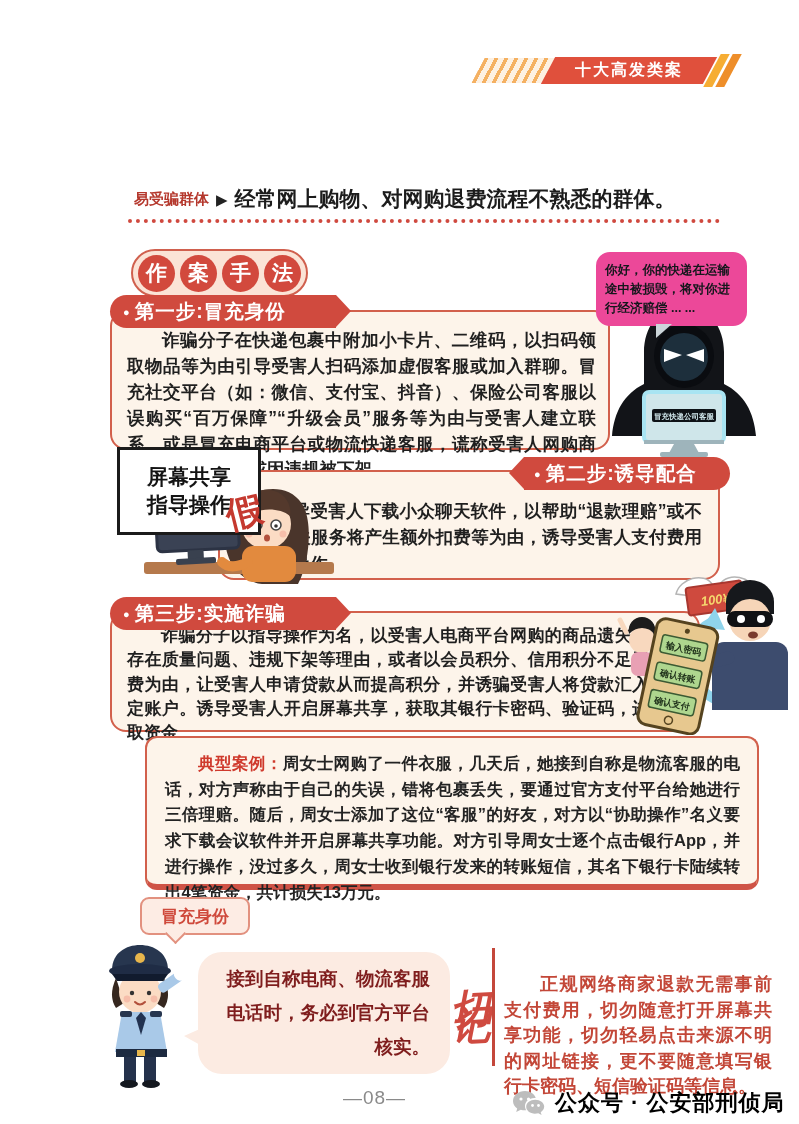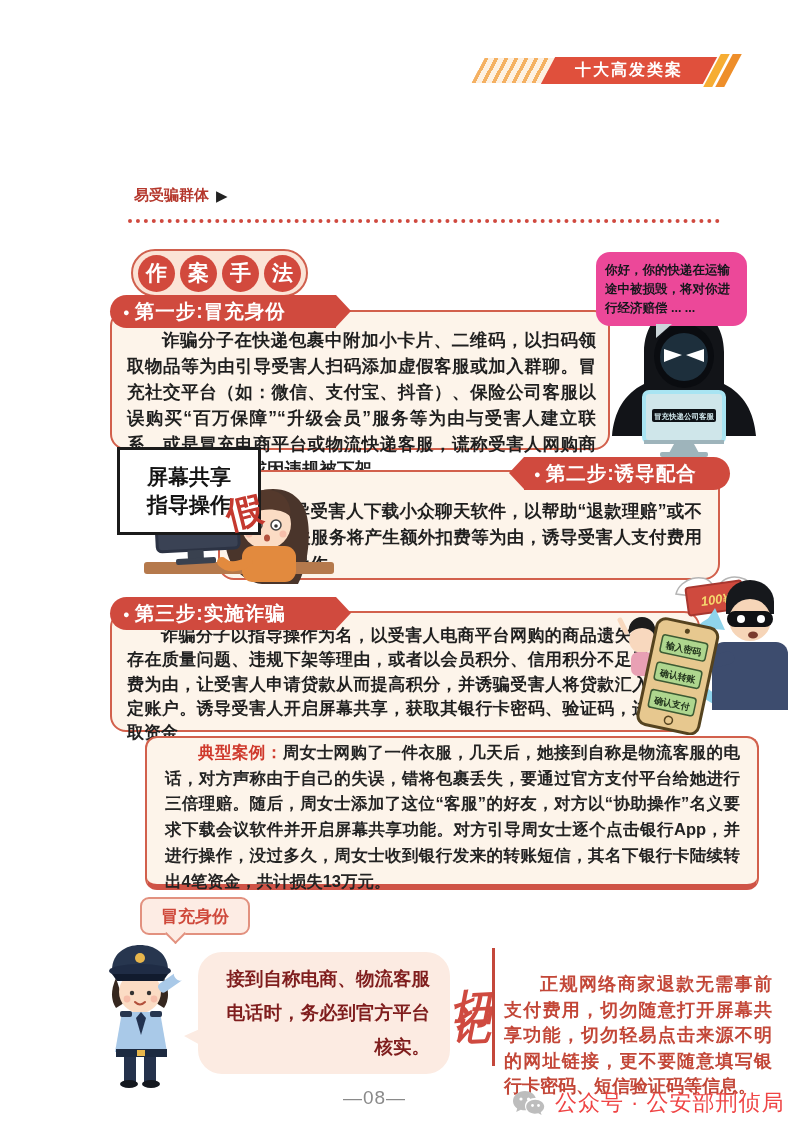--- a/index.html
+++ b/index.html
@@ -64,21 +64,21 @@
     border-top:14px solid #ccd6da;border-right:16px solid transparent;}
 
   
   .sign{left:117px;top:447px;width:144px;height:88px;background:#fff;border:3px solid #1b1b1b;box-sizing:border-box;
     display:flex;flex-direction:column;align-items:center;justify-content:center;z-index:6;}
   .sign span{font-size:21px;font-weight:800;color:#141414;line-height:1.35;font-family:Liberation Serif, serif;}
   .fake-stamp{left:226px;top:488px;font-size:37px;font-weight:800;color:#c5392f;transform:rotate(-14deg);z-index:7;}
 
   
   .casebox{left:145px;top:736px;width:614px;height:154px;background:#fdf4ea;border:2px solid #d2604c;
-    border-bottom:6px solid #cf5346;border-radius:12px;box-sizing:border-box;padding:2px 17px 8px 18px;}
+    border-bottom:6px solid #cf5346;border-radius:12px;box-sizing:border-box;padding:13px 17px 8px 18px;}
   .casebox p{margin:0;font-size:16.5px;line-height:1.56;color:#232323;font-weight:600;text-indent:2em;text-align:justify;}
   .case-label{color:#cf392c;font-weight:800;}
 
   
   .police-badge{left:140px;top:897px;width:110px;height:38px;background:#fdece4;border:2px solid #e2917f;border-radius:9px;
     display:flex;align-items:center;justify-content:center;box-sizing:border-box;z-index:3;}
   .police-badge span{color:#cf4a3c;font-size:17px;font-weight:700;}
   .police-badge::after{content:"";position:absolute;left:26px;bottom:-8px;width:13px;height:13px;background:#fdece4;
     border-right:2px solid #e2917f;border-bottom:2px solid #e2917f;transform:rotate(45deg);}
   .police-bubble{left:198px;top:952px;width:252px;height:122px;background:#fcebe2;border-radius:24px;
@@ -88,39 +88,40 @@
     border-top:8px solid transparent;border-bottom:10px solid transparent;border-right:18px solid #fcebe2;}
   .remember{left:444px;top:956px;height:124px;writing-mode:vertical-rl;color:#cf4a40;font-size:40px;font-weight:700;
     font-style:italic;font-family:"DejaVu Serif",serif;letter-spacing:16px;transform:rotate(-3deg);}
   .divider{left:492px;top:948px;width:3px;height:118px;background:#c4473b;}
   .tip{left:504px;top:938px;width:268px;margin-top:34px;}
   .tip p{margin:0;color:#c34738;font-size:18px;font-weight:700;line-height:1.42;text-indent:2em;text-align:justify;}
 
   
   .pagenum{left:0;top:1087px;width:749px;text-align:center;color:#8a8a8a;font-size:19px;letter-spacing:1px;}
   .footer{left:512px;top:1088px;display:flex;align-items:center;gap:9px;}
-  .footer span{color:#ef4444;font-size:22px;font-weight:400;letter-spacing:1px;}
+  .footer span{color:#000000;font-size:22px;font-weight:700;letter-spacing:1px;}
 
   svg text{font-family:"Liberation Sans",sans-serif;}
 </style>
 </head>
 <body>
 
 <div class="page">
 
   <div class="abs stripes"></div>
   <div class="abs banner-red">
     <span>十大高发类案</span>
   </div>
   <div class="abs slash1"></div>
   <div class="abs slash2"></div>
 
   <div class="abs audience">
     <span class="aud-label">易受骗群体</span>
     <span class="aud-arrow">▶</span>
+    <span class="aud-text">经常网上购物、对网购退费流程不熟悉的群体。</span>
   </div>
   <div class="abs dotted"></div>
 
   <div class="abs method-pill">
     <span class="mchar">作</span>
     <span class="mchar">案</span>
     <span class="mchar">手</span>
     <span class="mchar">法</span>
   </div>
 

